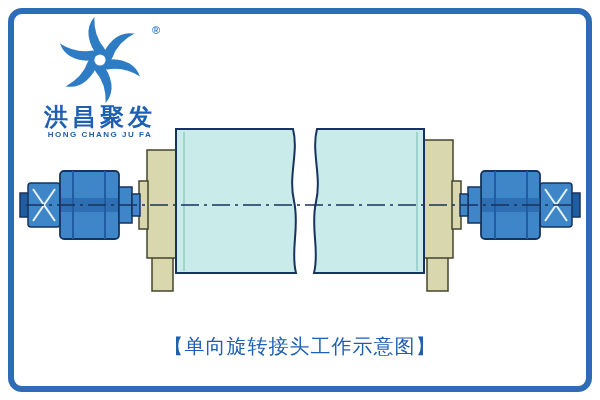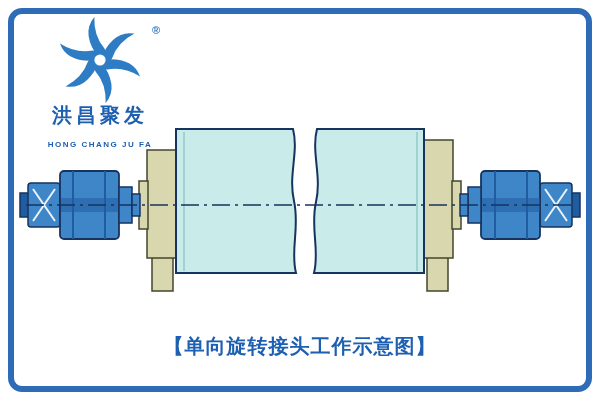--- a/index.html
+++ b/index.html
@@ -16,35 +16,35 @@
   *{margin:0;padding:0;box-sizing:border-box;}
   html,body{width:600px;height:400px;background:#ffffff;overflow:hidden;
     font-family:"Liberation Sans", sans-serif;}
   .stage{position:absolute;left:0;top:0;width:600px;height:400px;background:#fff;}
   .border-frame{position:absolute;left:8px;top:8px;right:8px;bottom:8px;
     border:6px solid var(--frame);border-radius:14px;pointer-events:none;}
   .logo{position:absolute;left:38px;top:16px;width:124px;text-align:center;}
   .logo .swirl{display:block;margin:0 auto;}
   .logo .reg{position:absolute;right:2px;top:8px;color:var(--logo-blue);
     font-size:11px;font-weight:bold;}
-  .logo-cn{color:var(--accent-text);font-weight:bold;font-size:20px;
+  .logo-cn{color:var(--accent-text);font-weight:bold;font-size:24px;
     letter-spacing:4px;line-height:1.1;white-space:nowrap;}
   .logo-en{color:var(--accent-text);font-size:8px;letter-spacing:1.5px;
-    font-weight:bold;margin-top:14px;white-space:nowrap;}
+    font-weight:bold;margin-top:0;white-space:nowrap;}
   .diagram{position:absolute;left:0;top:0;}
   .supply{position:absolute;left:24px;top:264px;width:46px;}
   .supply-label{color:var(--supply-black);font-weight:bold;font-size:14px;
     letter-spacing:2px;white-space:nowrap;}
   .supply-arrow-wrap{width:18px;margin-top:5px;margin-left:3px;
     display:flex;flex-direction:column;align-items:center;}
   .supply-arrow-head{width:0;height:0;border-left:9px solid transparent;
     border-right:9px solid transparent;border-bottom:11px solid var(--supply-black);}
   .supply-arrow-stem{width:7px;height:9px;background:var(--supply-black);}
   .caption{position:absolute;left:0;right:0;top:333px;text-align:center;
-    color:var(--accent-text);font-size:20px;font-weight:bold;letter-spacing:1px;}
+    color:var(--accent-text);font-size:20px;font-weight:normal;letter-spacing:1px;}
 </style>
 </head>
 <body>
 
 <div class="stage">
 
   <div class="logo">
     <svg class="swirl" width="88" height="88" viewBox="-55 -55 110 110">
       <g fill="var(--logo-blue)">
         <path d="M0 0 Q 16 -38 43 -33 Q 22 -22 15 -2 Q 7 9 0 0 Z"></path>

